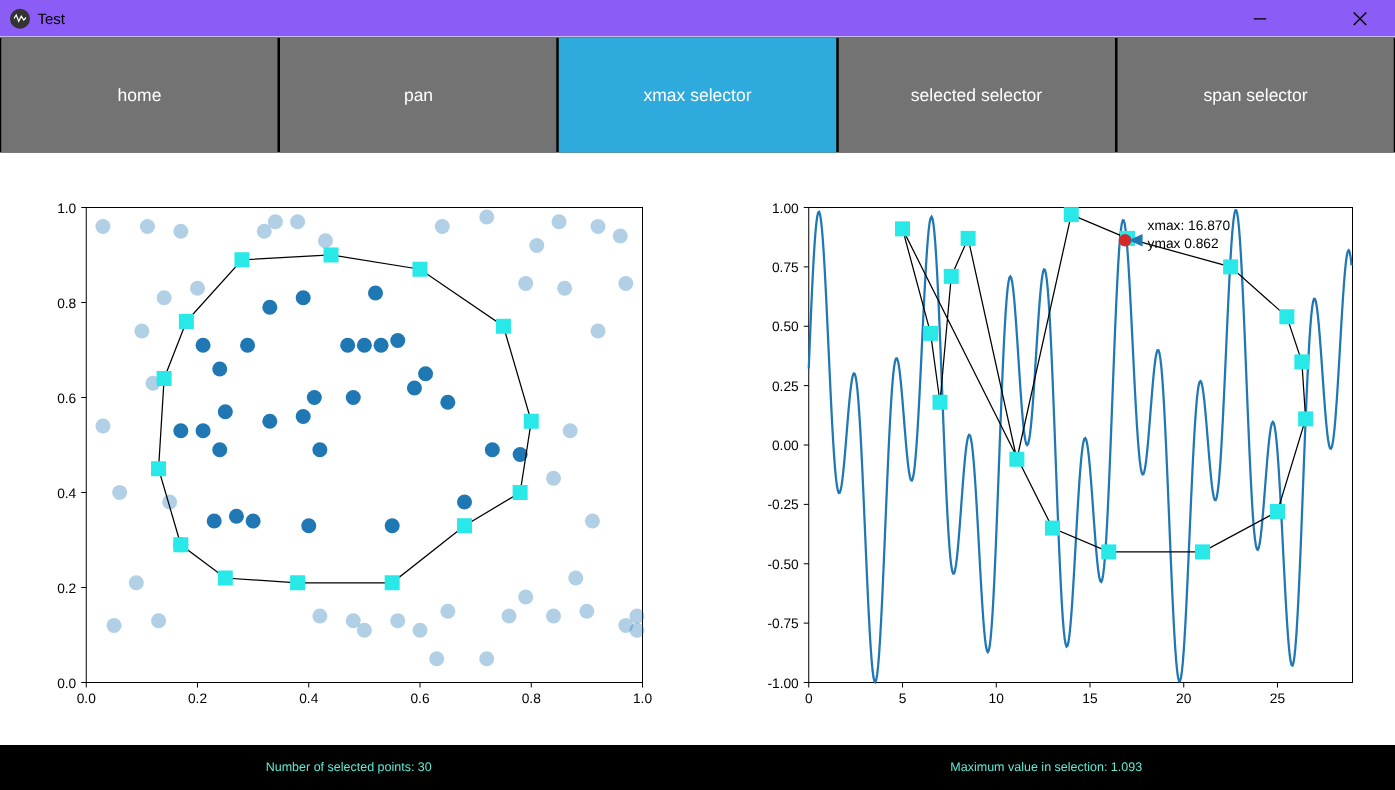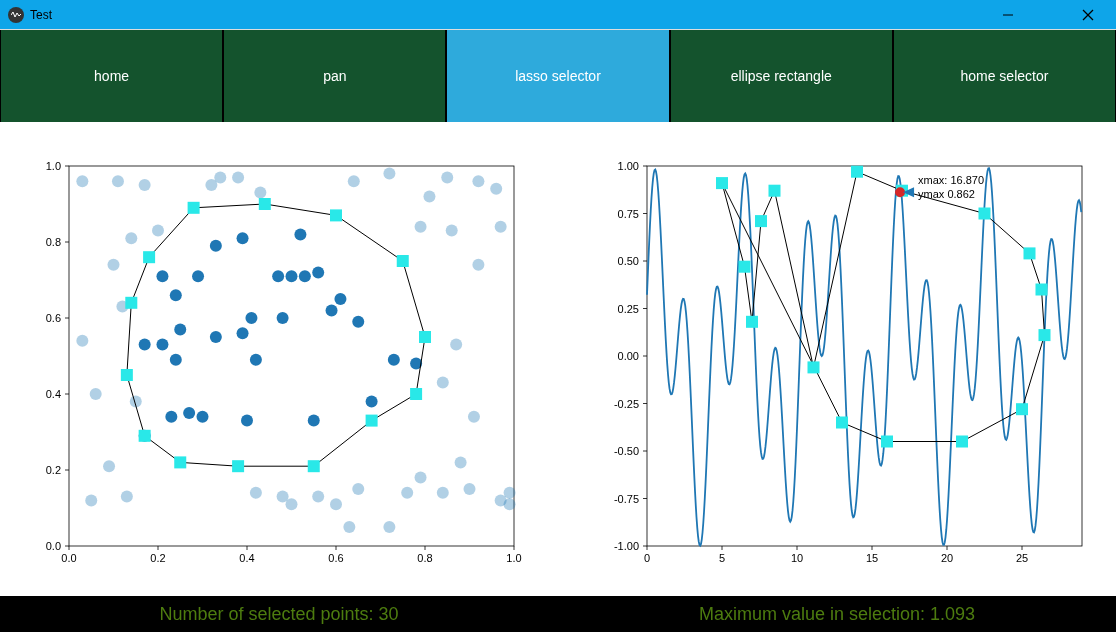--- a/index.html
+++ b/index.html
@@ -3,21 +3,21 @@
 <meta charset="utf-8">
 <style>
   * { box-sizing: border-box; margin: 0; padding: 0; }
   html, body { width: 1116px; height: 632px; font-family: Arial, sans-serif; background: #fff; }
   
   .titlebar {
     height: 30px;
     display: flex;
     align-items: center;
     padding: 0 8px;
-    background: #0ea5e9;
+    background: #8b5cf6;
     font-size: 12px;
     border-bottom: 1px solid #ddd;
   }
   .titlebar .icon {
     width: 16px; height: 16px;
     background: #333;
     border-radius: 50%;
     margin-right: 6px;
     display: flex;
     align-items: center;
@@ -33,21 +33,21 @@
   }
   
   .toolbar {
     display: flex;
     height: 92px;
     background: #000;
   }
   .toolbar .btn {
     flex: 1;
     margin: 0 1px;
-    background: #14532d;
+    background: #737373;
     color: #fff;
     display: flex;
     align-items: center;
     justify-content: center;
     font-size: 14px;
     cursor: pointer;
   }
   .toolbar .btn.active {
     background: #2eaadc;
   }
@@ -70,23 +70,23 @@
   .faded { opacity: 0.35; }
   .lasso-path { stroke: #000; stroke-width: 1; fill: none; }
   .lasso-handle { fill: #29e8e8; stroke: none; }
   .wave { stroke: #1f77b4; stroke-width: 1.8; fill: none; }
   .ann-text { font-size: 11px; fill: #000; }
   .marker-max { fill: #d62728; }
   
   .statusbar {
     height: 36px;
     background: #000;
-    color: #4d7c0f;
-    display: flex;
-    font-size: 18px;
+    color: #5eead4;
+    display: flex;
+    font-size: 10px;
     align-items: center;
   }
   .statusbar .cell {
     flex: 1;
     display: flex;
     align-items: center;
     justify-content: center;
   }
 </style>
 </head>
@@ -117,27 +117,27 @@
 </div>
 
 <div class="toolbar">
   <div class="btn">
       <span>home</span>
     </div>
   <div class="btn">
       <span>pan</span>
     </div>
   <div class="btn active">
-      <span>lasso selector</span>
+      <span>xmax selector</span>
     </div>
   <div class="btn">
-      <span>ellipse rectangle</span>
+      <span>selected selector</span>
     </div>
   <div class="btn">
-      <span>home selector</span>
+      <span>span selector</span>
     </div>
 </div>
 
 <div class="plot-area">
   <div class="plot-box">
     <svg class="axes" id="scatter-svg" viewBox="0 0 520 460">
         <rect x="55" y="30" width="445" height="380" class="axis-line"></rect>
         <g class="tick">
           <line x1="55" x2="55" y1="410" y2="414"></line>
           <text x="55" y="426" text-anchor="middle">0.0</text>

